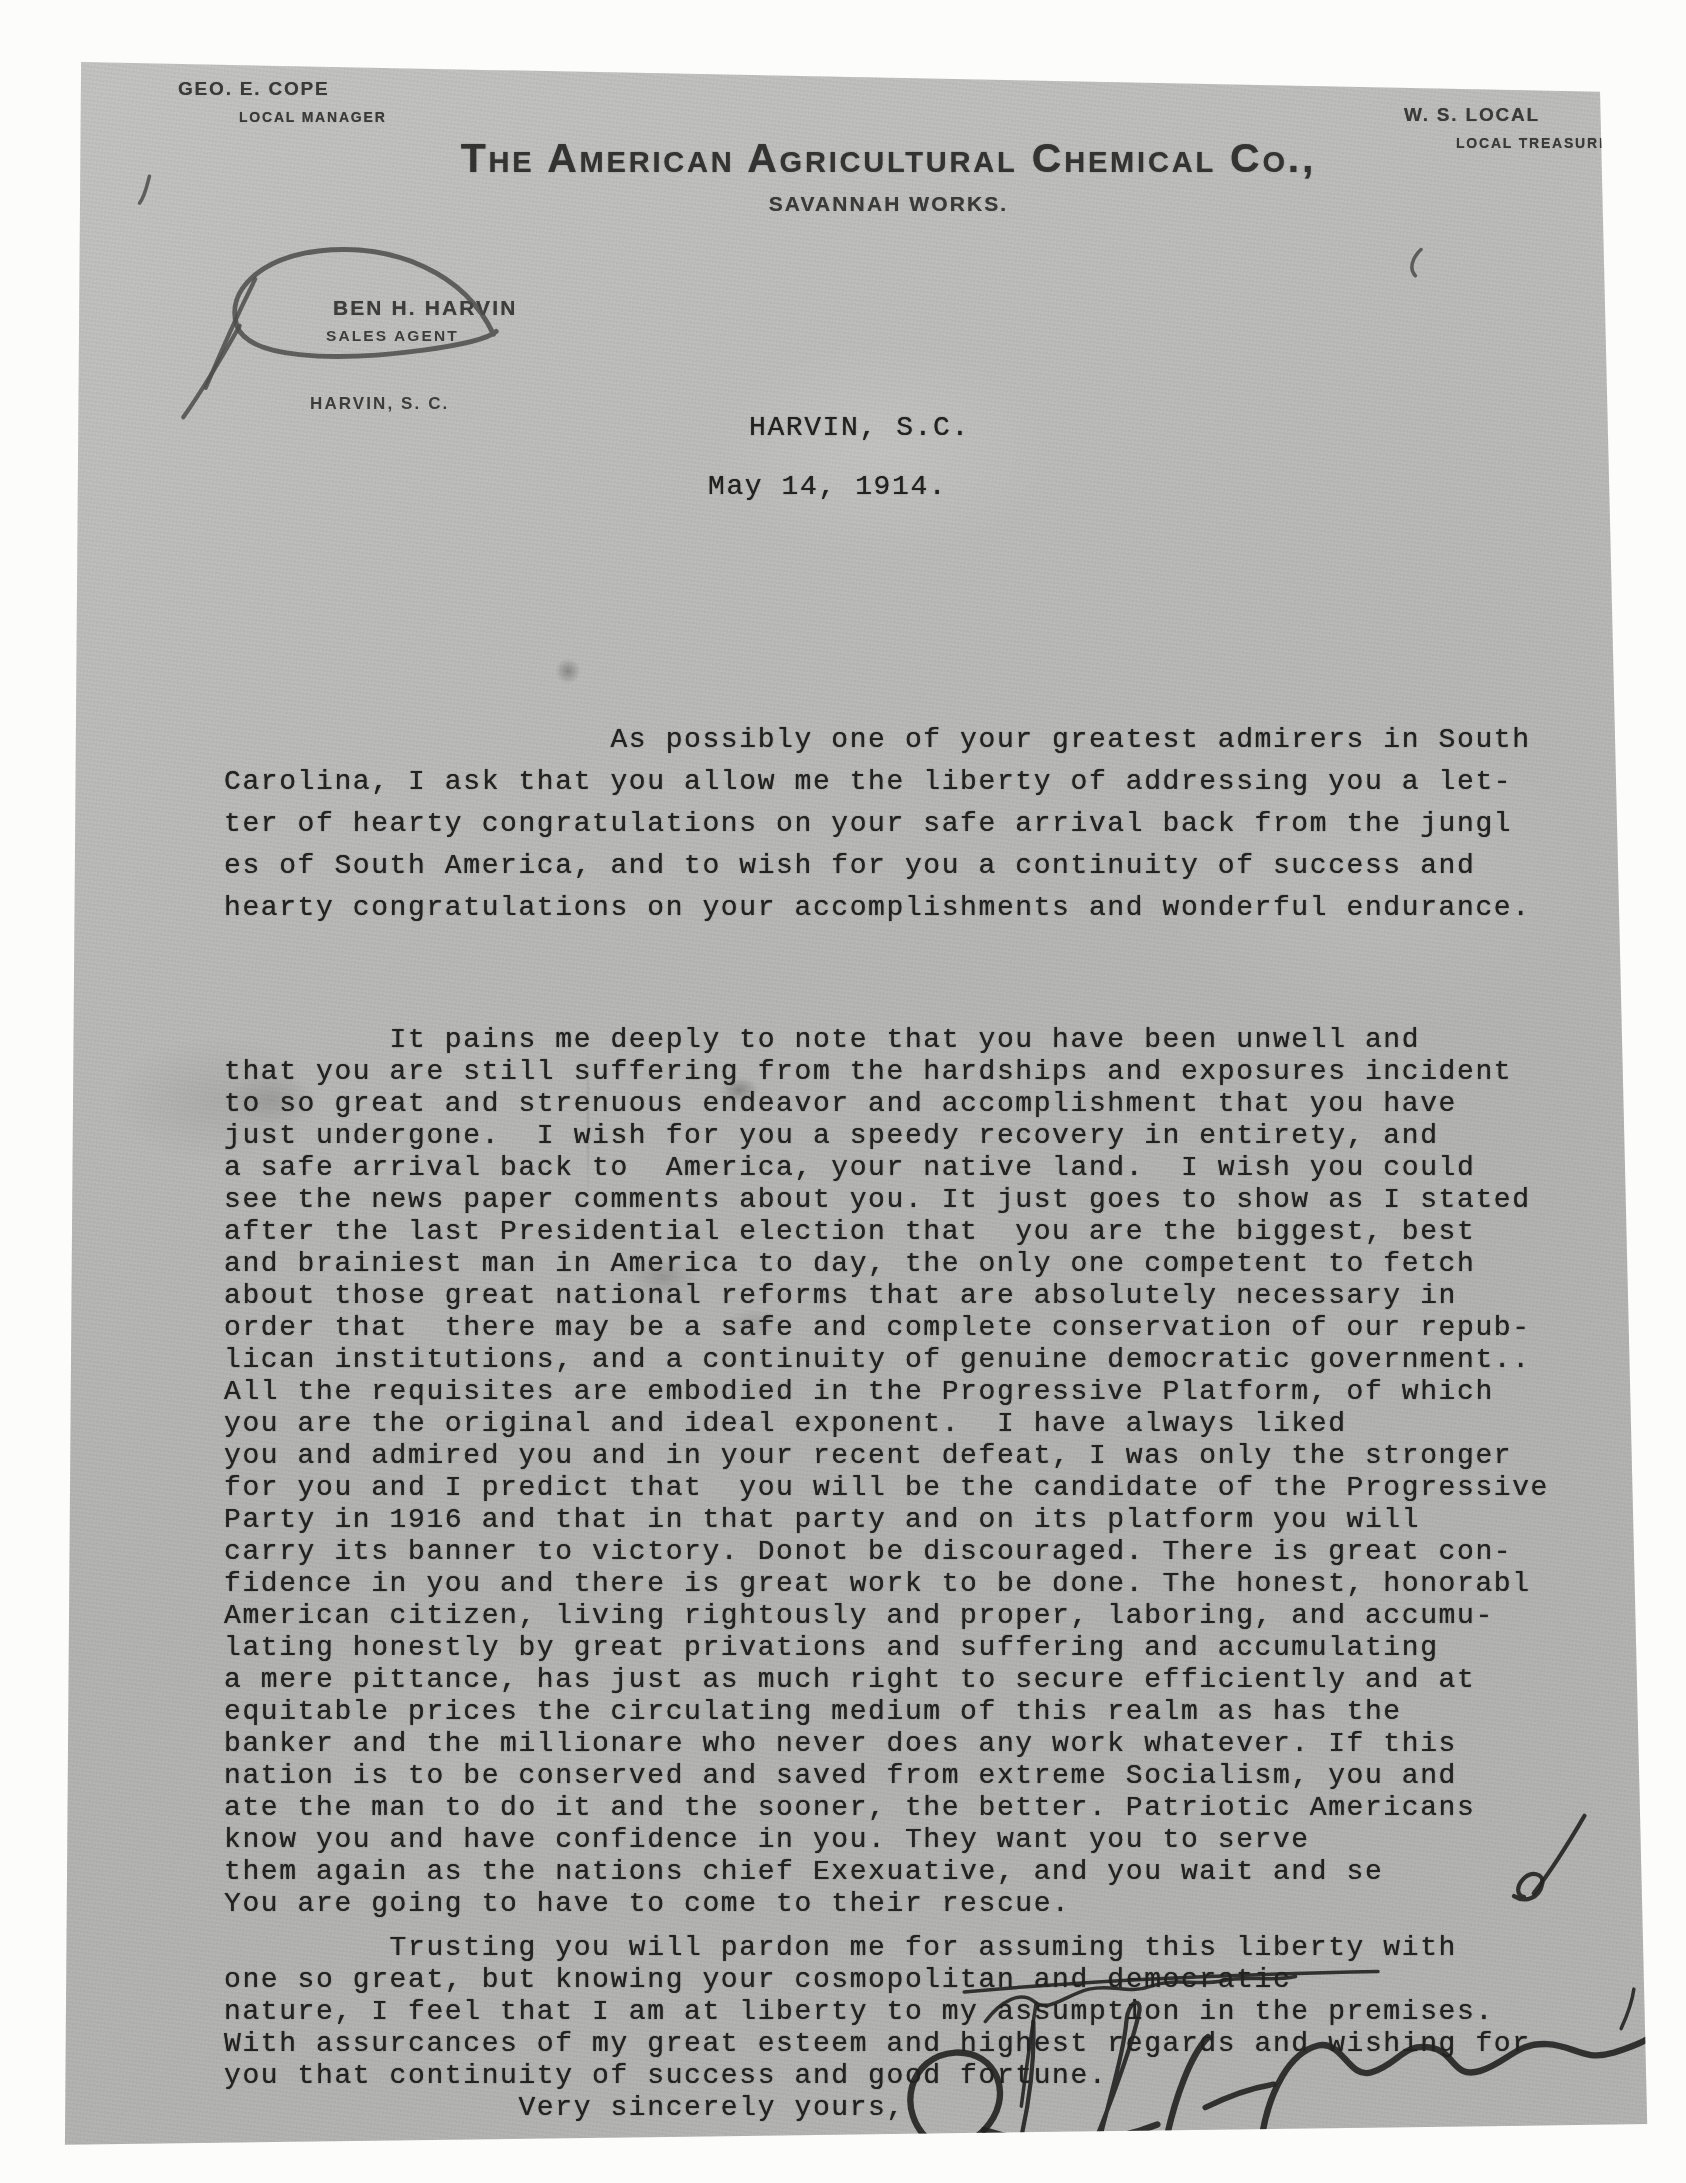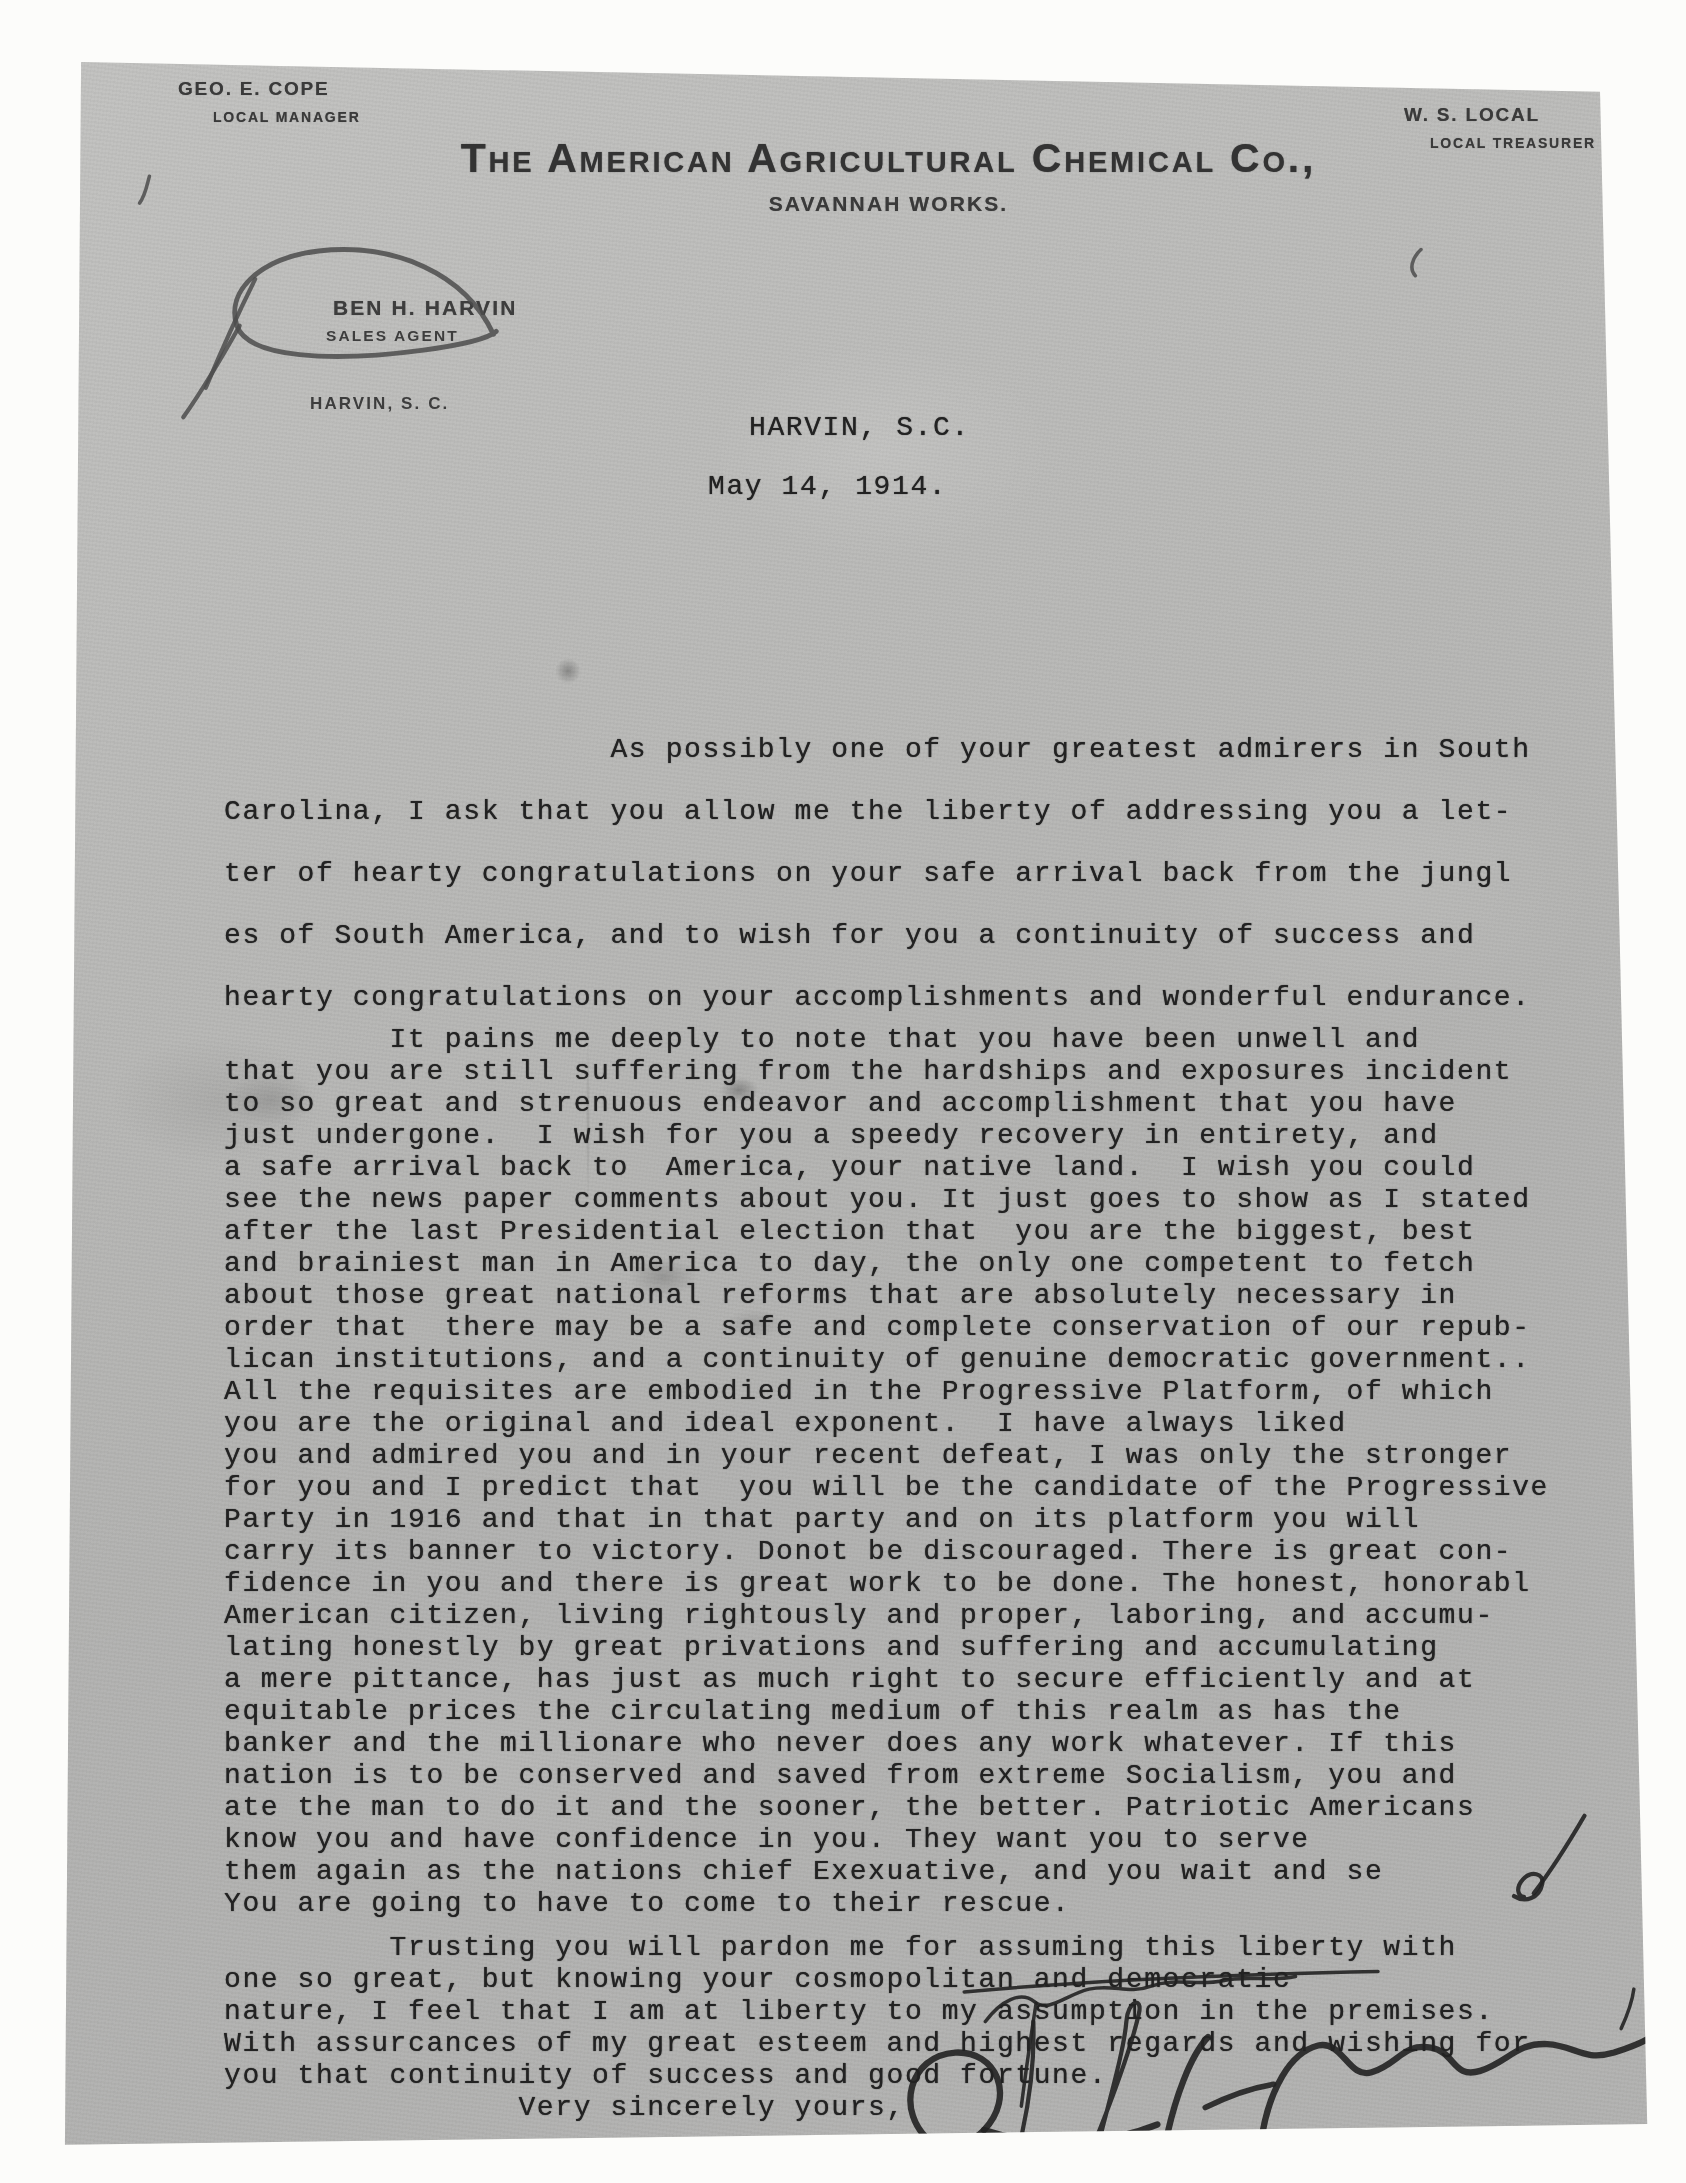--- a/index.html
+++ b/index.html
@@ -21,40 +21,40 @@
       radial-gradient(49px 27px at 663px 1277px, rgba(45,45,45,.22), transparent 70%),
       radial-gradient(39px 21px at 754px 1324px, rgba(45,45,45,.15), transparent 70%),
       radial-gradient(155px 92px at 219px 1100px, rgba(70,70,70,.10), transparent 70%),
       radial-gradient(2.8px 120px at 588px 1121px, rgba(0,0,0,.12), transparent 70%),
       radial-gradient(247px 155px at 881px 451px, rgba(255,255,255,.10), transparent 70%),
       radial-gradient(324px 226px at 1375px 881px, rgba(255,255,255,.08), transparent 70%),
       radial-gradient(352px 211px at 493px 1762px, rgba(255,255,255,.06), transparent 70%);}
   .lh-small{position:absolute;font-weight:700;color:#3a3a3a;letter-spacing:1.8px;
             text-shadow:0 0 0.7px rgba(40,40,40,.6);}
   .lh-name{font-size:19px;}
-  .lh-title{font-size:14px;}
+  .lh-title{font-size:14px;margin-left:26px;}
   .company{position:absolute;left:85px;width:1607px;top:135px;text-align:center;
            font-variant:small-caps;font-weight:700;font-size:41px;letter-spacing:2.8px;
            color:#333;text-shadow:0 0 1.1px rgba(30,30,30,.65);}
   .division{position:absolute;left:85px;width:1607px;top:192px;text-align:center;
            font-weight:700;font-size:21px;letter-spacing:2.1px;color:#3a3a3a;
            text-shadow:0 0 0.7px rgba(40,40,40,.6);}
   .agent-name{position:absolute;left:289px;top:296px;font-size:21px;font-weight:700;
            letter-spacing:2.1px;color:#3d3d3d;text-shadow:0 0 0.7px rgba(40,40,40,.6);margin-left:44px;}
   .agent-title{position:absolute;left:326px;top:327px;font-size:15.5px;font-weight:700;
            letter-spacing:2.1px;color:#3d3d3d;text-align:right;}
   .agent-loc{position:absolute;left:310px;top:352px;font-size:17px;font-weight:700;
            letter-spacing:2.1px;color:#3d3d3d;margin-top:42px;}
   .typed{font-family:"Liberation Mono",monospace;font-weight:400;color:#222;
          letter-spacing:1.6px;white-space:pre;font-size:28px;
          text-shadow:0 0 1.1px rgba(15,15,15,.8);}
   .place{position:absolute;left:749px;top:412px;}
   .date{position:absolute;left:708px;top:471px;}
   .recipient{position:absolute;left:226px;top:530px;line-height:61px;}
-  .para1{position:absolute;left:224px;top:719px;line-height:62px;}
+  .para1{position:absolute;left:224px;top:719px;line-height:42px;}
   .para2{position:absolute;left:224px;top:1024px;line-height:32px;}
   .para3{position:absolute;left:224px;top:1932px;line-height:32px;}
   .pen{position:absolute;inset:0;pointer-events:none;}
   .pen path{fill:none;stroke-linecap:round;stroke-linejoin:round;}
   .pen .gray{stroke:#4c4c4c;opacity:.85;}
   .pen .ink{stroke:#222;opacity:.9;}
 </style>
 </head>
 <body>
 

